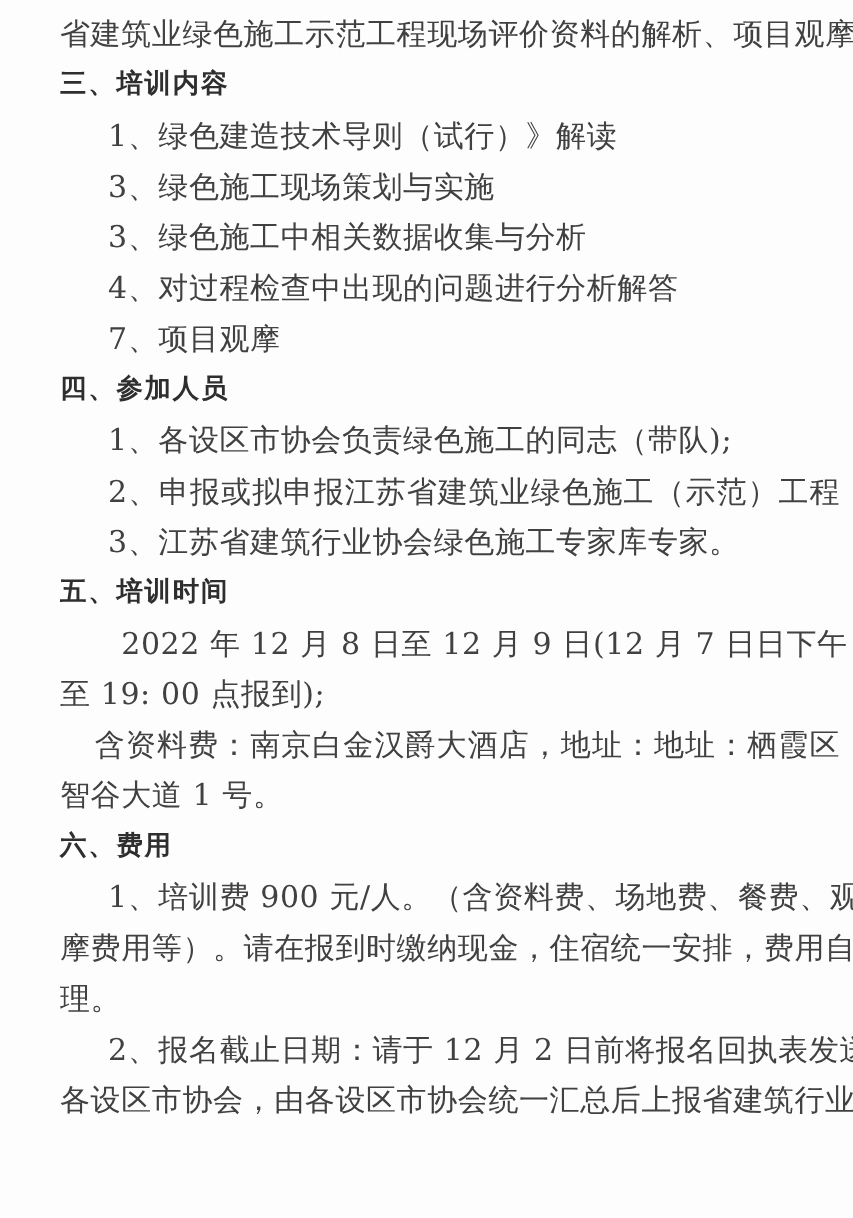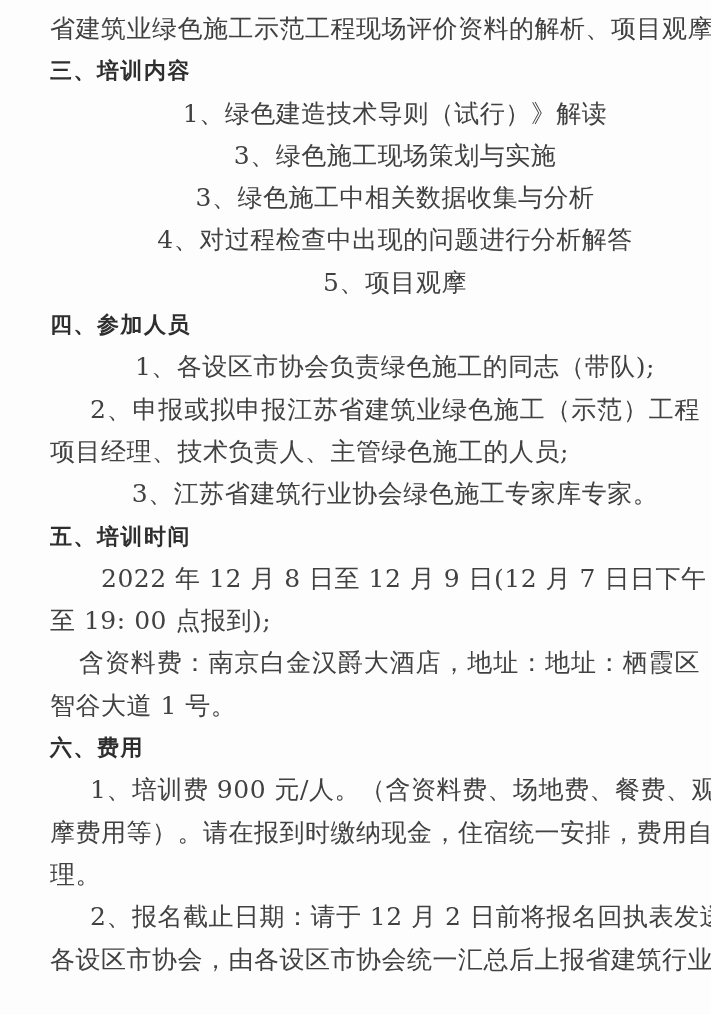--- a/index.html
+++ b/index.html
@@ -29,21 +29,21 @@
     color: var(--text, #414141);
     white-space: nowrap;
     letter-spacing: 0.5px;
     text-align: left;
     overflow: visible;
   }
   .ln.fill {
     text-align: justify;
     text-align-last: justify;
   }
-  .ln.ind  { text-indent: 40px; text-align: center; }
+  .ln.ind  { text-indent: 40px; }
   .ln.ind2 { text-indent: 51px; }
   .ln.ind3 { text-indent: 29px; }
   .ln.h {
     font-family: "DejaVu Sans", "Liberation Sans", sans-serif;
     font-weight: 700;
     font-size: 22px;
     color: var(--heading, #2e2e2e);
     letter-spacing: 1.5px;
   }
 </style>
@@ -51,25 +51,24 @@
 <body>
 
 <div class="page">
   <div class="content" id="doc-content">
       <div class="ln fill">省建筑业绿色施工示范工程现场评价资料的解析、项目观摩</div>
       <div class="ln h">三、培训内容</div>
       <div class="ln ind">1、绿色建造技术导则（试行）》解读</div>
       <div class="ln ind">3、绿色施工现场策划与实施</div>
       <div class="ln ind">3、绿色施工中相关数据收集与分析</div>
       <div class="ln ind">4、对过程检查中出现的问题进行分析解答</div>
-      <div class="ln ind">5、项目观摩</div>
+      <div class="ln ind">7、项目观摩</div>
       <div class="ln h">四、参加人员</div>
       <div class="ln ind">1、各设区市协会负责绿色施工的同志（带队);</div>
       <div class="ln ind fill">2、申报或拟申报江苏省建筑业绿色施工（示范）工程</div>
-      <div class="ln">项目经理、技术负责人、主管绿色施工的人员;</div>
       <div class="ln ind">3、江苏省建筑行业协会绿色施工专家库专家。</div>
       <div class="ln h">五、培训时间</div>
       <div class="ln ind2 fill">2022 年 12 月 8 日至 12 月 9 日(12 月 7 日日下午 12: 00</div>
       <div class="ln">至 19: 00 点报到);</div>
       <div class="ln ind3 fill">含资料费：南京白金汉爵大酒店，地址：地址：栖霞区</div>
       <div class="ln">智谷大道 1 号。</div>
       <div class="ln h">六、费用</div>
       <div class="ln ind fill">1、培训费 900 元/人。（含资料费、场地费、餐费、观</div>
       <div class="ln fill">摩费用等）。请在报到时缴纳现金，住宿统一安排，费用自</div>
       <div class="ln">理。</div>

